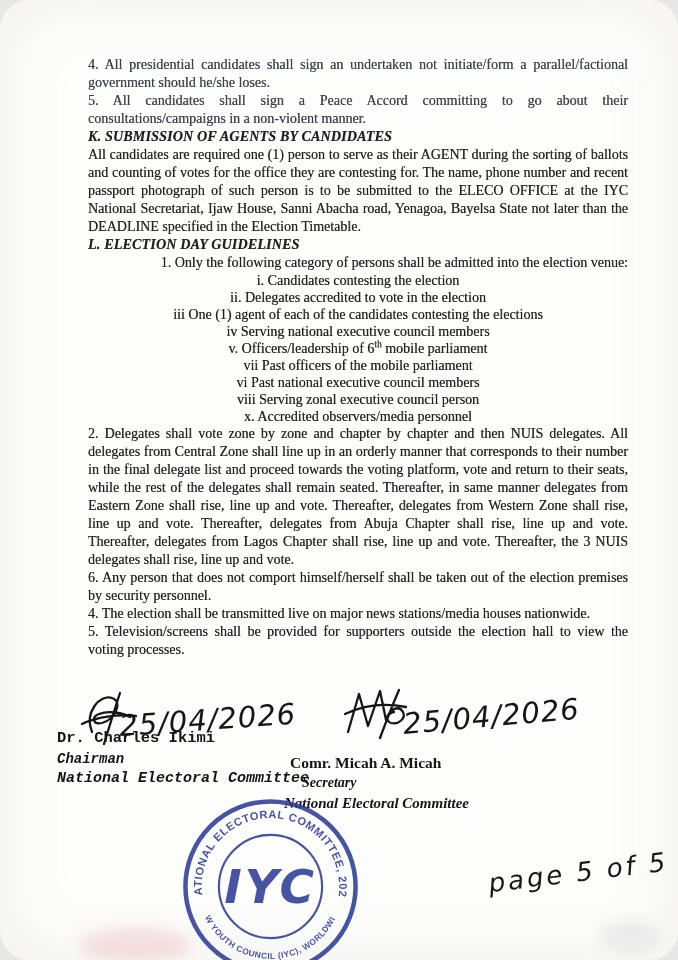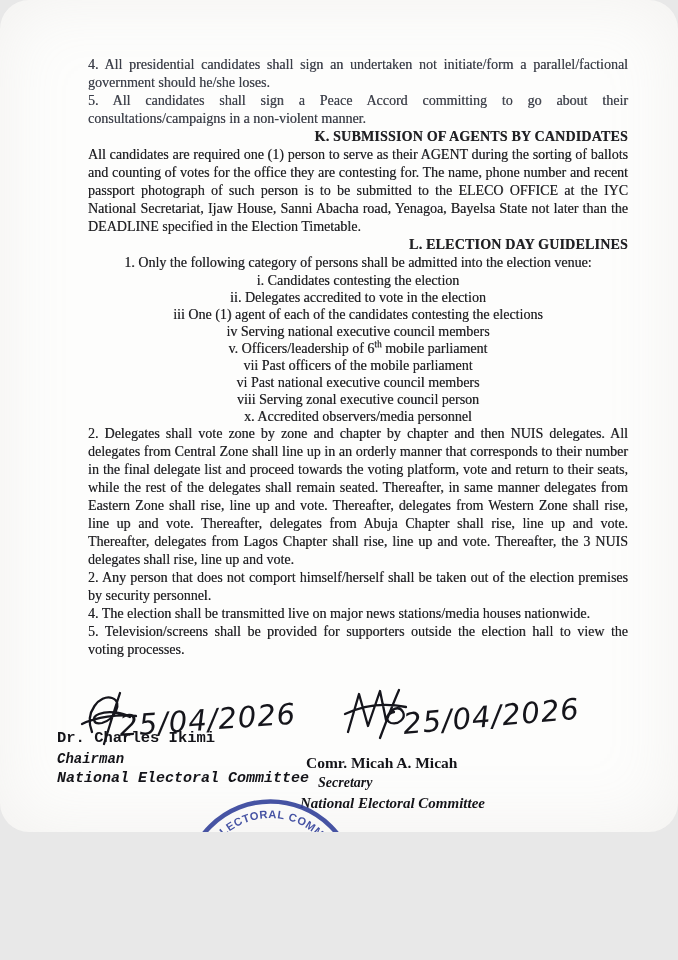--- a/index.html
+++ b/index.html
@@ -1,30 +1,30 @@
 <!DOCTYPE html>
 <html><head>
 <meta charset="utf-8">
 <style>
   html,body { margin:0; padding:0; background:#e8e8e8; }
   .page {
-    position:relative; width:678px; height:832px; margin:0 auto;
+    position:relative; width:678px; height:960px; margin:0 auto;
     background:#fdfdfc; overflow:hidden;
     font-family:"Liberation Serif", serif; color:#202023;
     box-shadow: inset 0 0 70px rgba(185,182,172,0.16);
     border-radius: 29px;
   }
   .content {
     position:absolute; left:88px; top:56px; width:540px;
     font-size:14px; line-height:18px;
     text-shadow:0.35px 0.25px 0 rgba(35,35,40,0.55);
   }
   .content p { margin:0; text-align:justify; }
-  .content p.left { text-align:center; }
-  .content p.heading { font-weight:bold; text-align:right; letter-spacing:0.2px; }
+  .content p.left { text-align:right; }
+  .content p.heading { font-weight:bold; text-align:left; letter-spacing:0.2px;font-style:italic; }
   .faded { color:#3b3f4a; }
   ul.admitted { list-style:none; margin:0; padding:0; line-height:17px; text-align:center; }
   ul.admitted li { margin:0; }
   .sup { vertical-align:super; font-size:0.68em; line-height:0; }
 
   .hw { position:absolute; }
   .hw path { fill:none; stroke:#15151c; stroke-width:2.3; stroke-linecap:round; stroke-linejoin:round; }
   .hw-date {
     font-family:"DejaVu Sans", sans-serif; font-style:italic;
     font-size:29px; fill:#15151b; letter-spacing:1px;
@@ -84,42 +84,42 @@
       <li><span>iii One (1) agent of each of the candidates contesting the elections</span></li>
       <li><span>iv Serving national executive council members</span></li>
       <li><span>v. Officers/leadership of 6</span><sup class="sup">th</sup><span> mobile parliament</span></li>
       <li><span>vii Past officers of the mobile parliament</span></li>
       <li><span>vi Past national executive council members</span></li>
       <li><span>viii Serving zonal executive council person</span></li>
       <li><span>x. Accredited observers/media personnel</span></li>
     </ul>
 
     <p>2. Delegates shall vote zone by zone and chapter by chapter and then NUIS delegates. All delegates from Central Zone shall line up in an orderly manner that corresponds to their number in the final delegate list and proceed towards the voting platform, vote and return to their seats, while the rest of the delegates shall remain seated. Thereafter, in same manner delegates from Eastern Zone shall rise, line up and vote. Thereafter, delegates from Western Zone shall rise, line up and vote. Thereafter, delegates from Abuja Chapter shall rise, line up and vote. Thereafter, delegates from Lagos Chapter shall rise, line up and vote. Thereafter, the 3 NUIS delegates shall rise, line up and vote.</p>
-    <p>2. Any person that does not comport himself/herself shall be taken out of the election premises by security personnel.</p>
+    <p>6. Any person that does not comport himself/herself shall be taken out of the election premises by security personnel.</p>
     <p>4. The election shall be transmitted live on major news stations/media houses nationwide.</p>
     <p>5. Television/screens shall be provided for supporters outside the election hall to view the voting processes.</p>
   </div>
 
   <svg class="hw" style="left:78px; top:686px;" width="270" height="75" viewBox="0 0 270 75">
     <path d="M14 46 C6 26 22 8 34 12 C46 16 36 34 24 37 C15 39 13 31 21 28 C31 24 45 27 52 31 M42 7 C36 25 31 42 26 58 M4 38 C18 31 40 28 58 30"></path>
     <text class="hw-date" x="42" y="50" transform="rotate(-4 42 50)">25/04/2026</text>
   </svg>
 
   <svg class="hw" style="left:342px; top:682px;" width="295" height="75" viewBox="0 0 295 75">
     <path d="M6 50 L17 12 L26 44 L38 9 L44 38 C48 26 57 23 61 30 C64 36 57 43 49 41 C43 39 45 31 52 30 M3 32 C22 23 44 21 64 25 M57 8 C50 24 44 40 38 56"></path>
     <text class="hw-date" x="62" y="52" transform="rotate(-5 62 52)">25/04/2026</text>
   </svg>
 
   <div class="sigblock left" style="left:57px; top:728px;font-family:Liberation Mono, monospace;">
     <div class="sig-name">Dr. Charles Ikimi</div>
     <div class="sig-title">Chairman</div>
     <div class="sig-org">National Electoral Committee</div>
   </div>
 
-  <div class="sigblock right" style="left:300px; top:752px;">
+  <div class="sigblock right" style="left:284px; top:752px;">
     <div class="sig-name">Comr. Micah A. Micah</div>
     <div class="sig-title">Secretary</div>
     <div class="sig-org">National Electoral Committee</div>
   </div>
 
   <svg class="stamp" viewBox="0 0 200 200">
     <circle cx="100" cy="100" r="94" stroke="#2e3d98" stroke-width="5"></circle>
     <circle cx="100" cy="100" r="57" stroke="#2e3d98" stroke-width="2.4"></circle>
     <path id="arcTop" d="M 25.1 113.2 A 76 76 0 1 1 174.9 113.2" fill="none"></path>
     <path id="arcBot" d="M 27.5 133.8 A 80 80 0 0 0 172.5 133.8" fill="none"></path>

